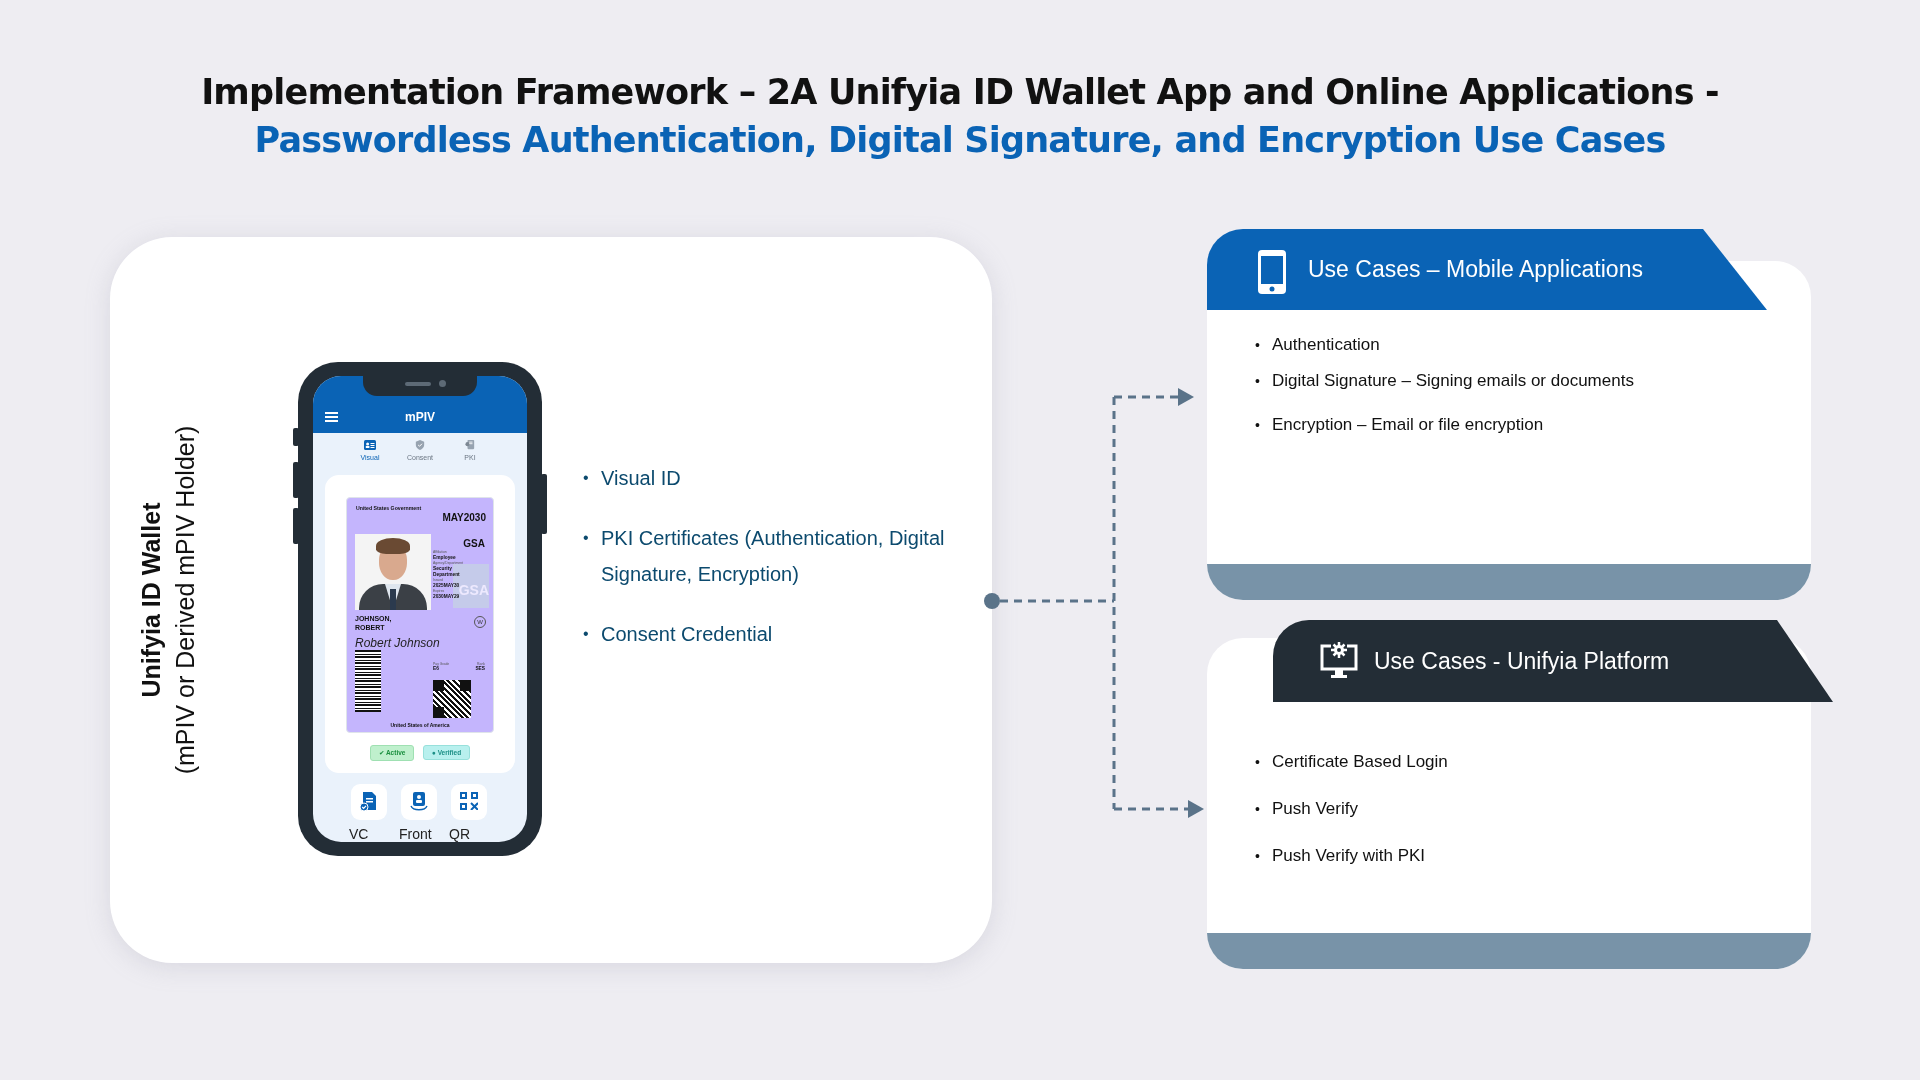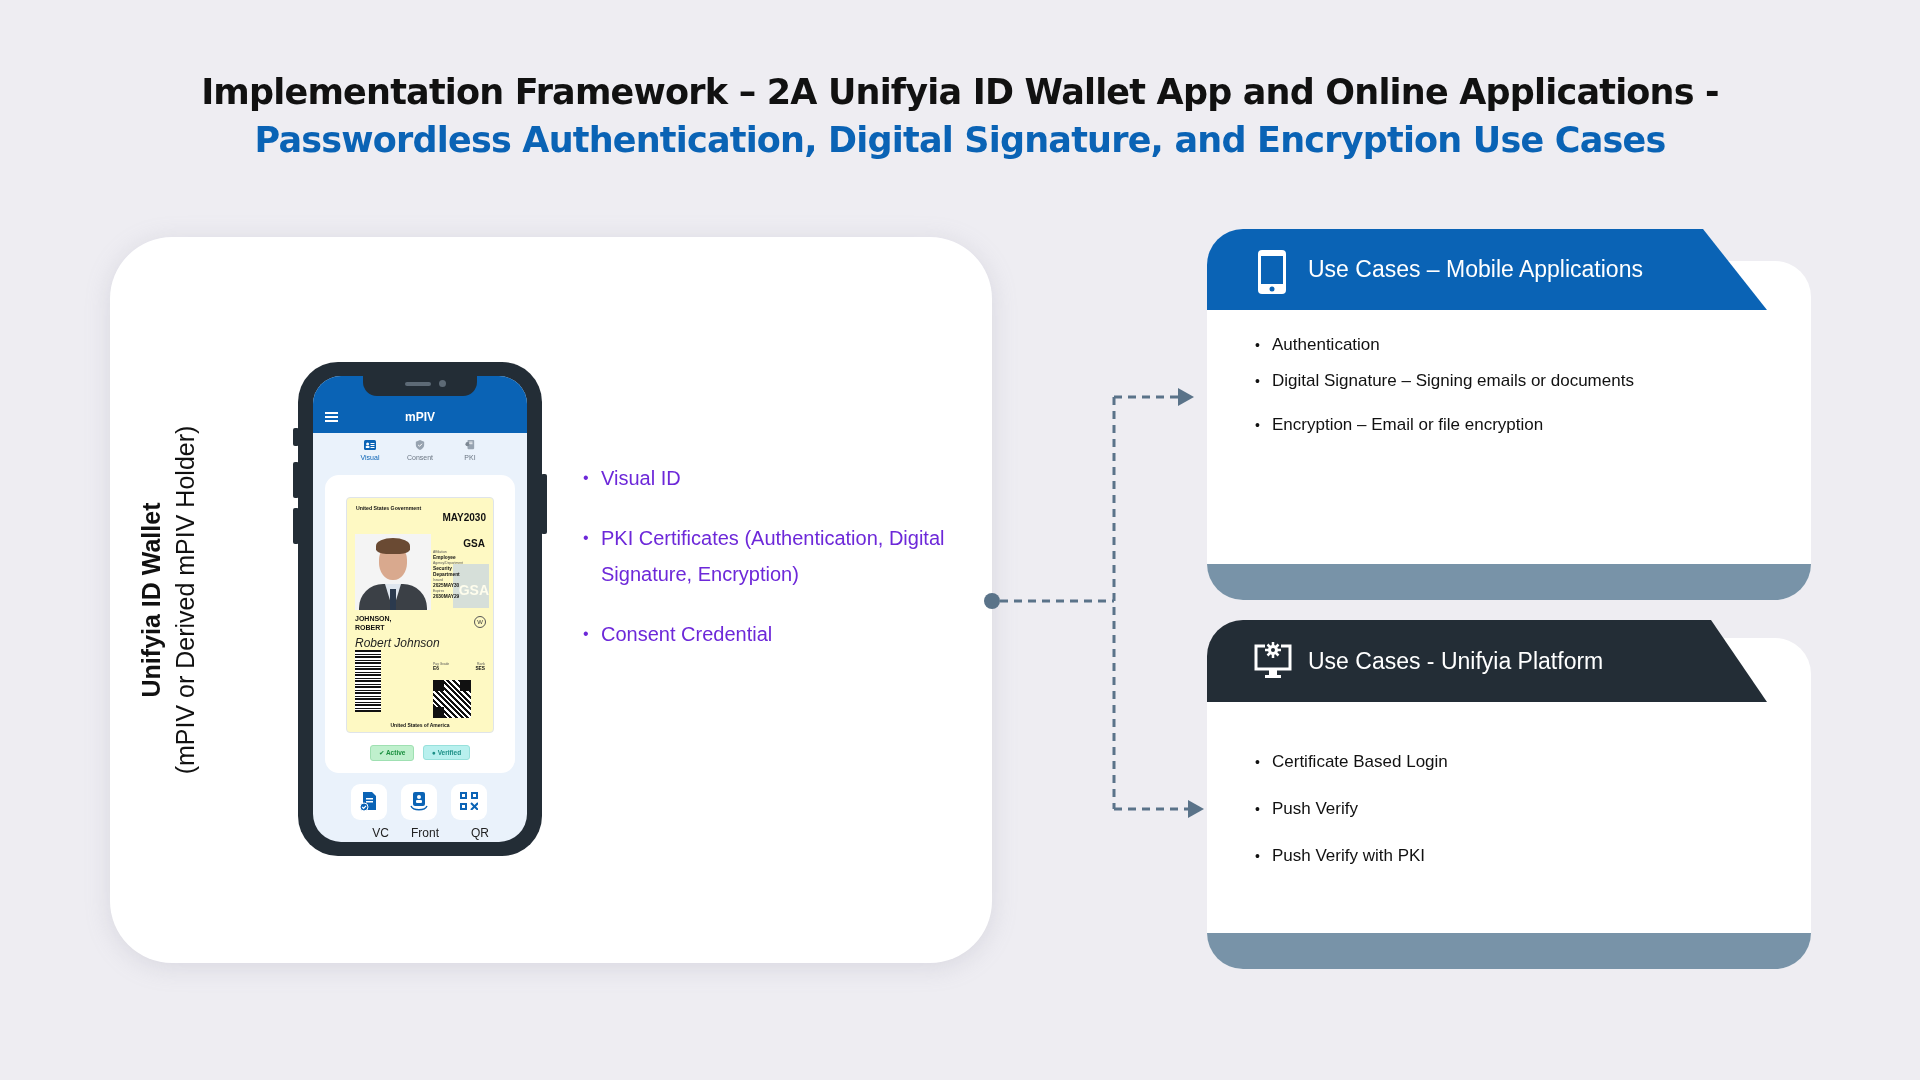--- a/index.html
+++ b/index.html
@@ -67,21 +67,21 @@
   .ptab { position: absolute; top: 0; width: 50px; text-align: center; font-size: 7px; color: #6b7683; }
   .ptab.active { color: #0a63b5; }
   .ptab-icon { display: block; margin: 0 auto 4px; width: 12px; height: 10px; }
 
   .id-panel {
     position: absolute; left: 12px; top: 99px; width: 190px; height: 298px;
     background: #fff; border-radius: 14px;
   }
   .id-card {
     position: absolute; left: 21px; top: 22px; width: 148px; height: 236px;
-    border: 1px solid #dfe4ea; border-radius: 4px; background: #fef9c3;
+    border: 1px solid #dfe4ea; border-radius: 4px; background: #c4b5fd;
     font-family: "Liberation Sans", sans-serif;
   }
   .idc-gov { position: absolute; left: 9px; top: 7px; font-size: 5.2px; font-weight: bold; color: #111; }
   .idc-exp { position: absolute; right: 7px; top: 14px; font-size: 10px; font-weight: bold; color: #111; }
   .idc-agency { position: absolute; right: 8px; top: 40px; font-size: 10px; font-weight: bold; color: #111; }
   .idc-photo {
     position: absolute; left: 8px; top: 36px; width: 76px; height: 76px;
     background: linear-gradient(#f4f4f4, #f4f4f4);
     overflow: hidden;
   }
@@ -115,27 +115,27 @@
       repeating-linear-gradient(45deg,#111 0 2px,#fff 2px 4px);
   }
   .idc-country { position: absolute; left: 0; bottom: 4px; width: 100%; text-align:center; font-size: 5px; font-weight:bold; color:#111; }
 
   .status-row { position: absolute; left: 0; top: 266px; width: 100%; text-align: center; }
   .pill { display: inline-block; font-size: 6.5px; font-weight: bold; padding: 3px 8px; border-radius: 3px; margin: 0 2px; }
   .pill-active { background: #bff0cd; color: #1a8f3e; border: 1px solid #9fe0b2; }
   .pill-verified { background: #b8f0ee; color: #1c8f86; border: 1px solid #97e0db; }
 
   .quick-actions { position: absolute; left: 0; top: 408px; width: 100%; }
-  .qa { position: absolute; width: 40px; text-align:right; font-size: 12px; color:#222; }
+  .qa { position: absolute; width: 40px; text-align:left; font-size: 14px; color:#222; }
   .qa-box { width: 36px; height: 36px; margin: 0 auto 6px; background: #fff; border-radius: 9px; position: relative; }
   .qa-box svg { position:absolute; left: 9px; top: 8px; }
 
   
   .feature-list { position: absolute; left: 581px; top: 460px; width: 370px; list-style: none; }
-  .feature-list li { position: relative; padding-left: 20px; font-size: 20px; line-height: 36px; color: #6d28d9; }
+  .feature-list li { position: relative; padding-left: 20px; font-size: 20px; line-height: 36px; color: #0c4a6e; }
   .feature-list li::before { content: "•"; position: absolute; left: 2px; top: 0; font-size: 16px; }
   .feature-list li.gap { margin-bottom: 24px; }
 
   
   .connector { position: absolute; left: 0; top: 0; }
 
   
   .uc-card-bg {
     position: absolute; background: #fff; border-radius: 36px;
   }
@@ -342,21 +342,21 @@
       <span>Authentication</span>
     </li>
     <li style="margin-top:14px;">Digital Signature – Signing emails or documents</li>
     <li style="margin-top:22px;">Encryption – Email or file encryption</li>
   </ul>
 </div>
 
 <div>
   <div class="uc-card-bg" style="left:1207px;top:638px;width:604px;height:331px;"></div>
   <div class="uc-card-bar" style="left:1207px;top:933px;width:604px;height:36px;border-radius:0 0 36px 36px;"></div>
-  <div class="uc-header" style="left:1207px;top:620px;width:560px;background:#232d36;clip-path:polygon(0 0, 504px 0, 560px 82px, 0 82px);height:104px;">
+  <div class="uc-header" style="left:1273px;top:620px;width:560px;background:#232d36;clip-path:polygon(0 0, 504px 0, 560px 82px, 0 82px);height:104px;">
     <svg class="uc-header-icon" style="top:22px;left:46px;" width="40" height="40" viewBox="0 0 40 40">
       <path d="M12 4 H3 V27 H37 V4 H28" stroke="#fff" stroke-width="3" fill="none"></path>
       <rect x="16" y="28" width="8" height="5" fill="#fff"></rect>
       <rect x="12" y="33" width="16" height="3" fill="#fff"></rect>
       <circle cx="20" cy="8" r="5" fill="#fff"></circle>
       <circle cx="20" cy="8" r="2" fill="#232d36"></circle>
       <g stroke="#fff" stroke-width="2.5">
           <line x1="20" y1="0" x2="20" y2="16"></line>
           <line x1="12" y1="8" x2="28" y2="8"></line>
           <line x1="14.5" y1="2.5" x2="25.5" y2="13.5"></line>

